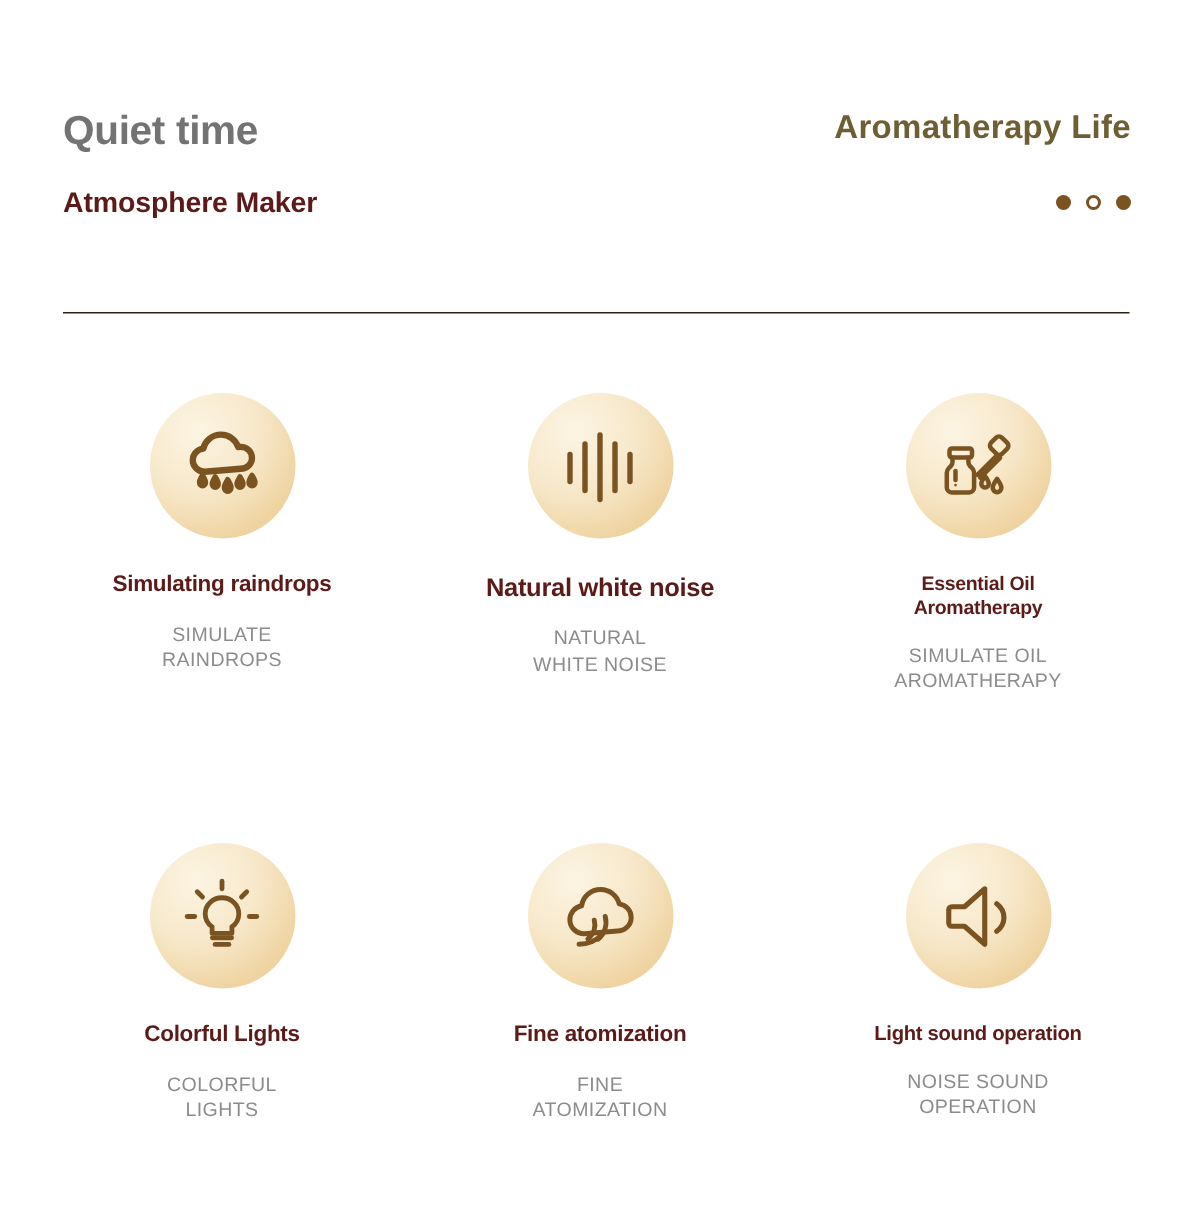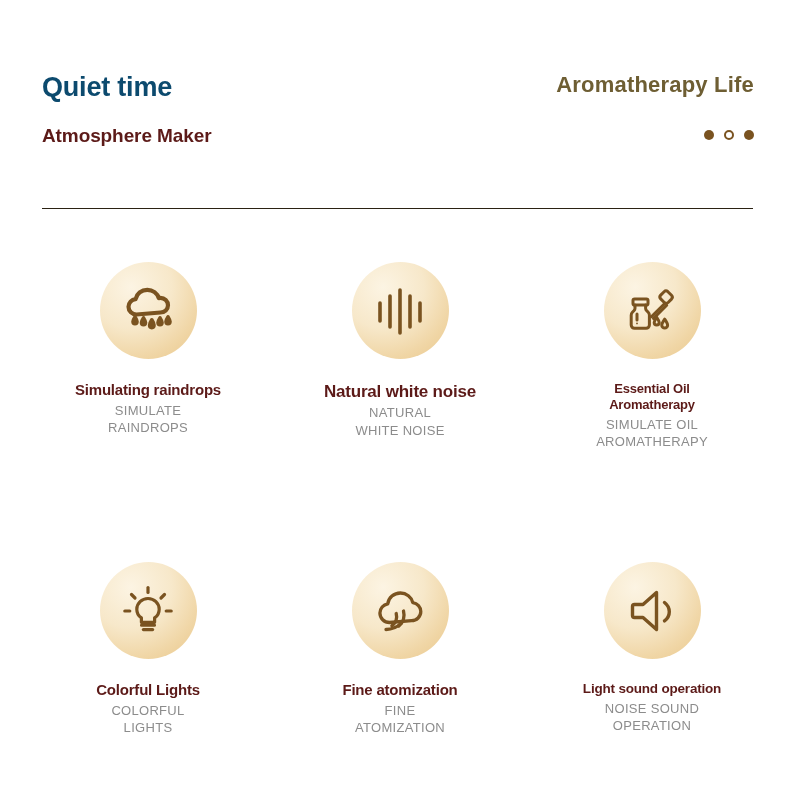--- a/index.html
+++ b/index.html
@@ -34,21 +34,21 @@
 
   .header-left {
     position: absolute;
     left: 0;
     top: 0;
   }
 
   .title-main {
     font-size: 27px;
     font-weight: bold;
-    color: #0c4a6e;
+    color: #737373;
     letter-spacing: -0.2px;
     line-height: 1.15;
     white-space: nowrap;
   }
 
   .title-sub {
     margin-top: 22px;
     font-size: 19px;
     font-weight: bold;
     color: #5C1A18;
@@ -151,21 +151,21 @@
   
   .feature.sz-sm .feat-title {
     font-size: 13px;
     white-space: normal;
     max-width: 120px;
     text-align: center;
   }
   .feature.sz-sm2 .feat-title { font-size: 13.5px; }
 
   .feat-sub {
-    margin-top: 2px;
+    margin-top: 14px;
     font-size: 13px;
     color: #8C8C8C;
     text-align: center;
     line-height: 1.35;
     letter-spacing: 0.3px;
   }
   .feat-sub span { display: block; }
 </style>
 </head>
 <body>

